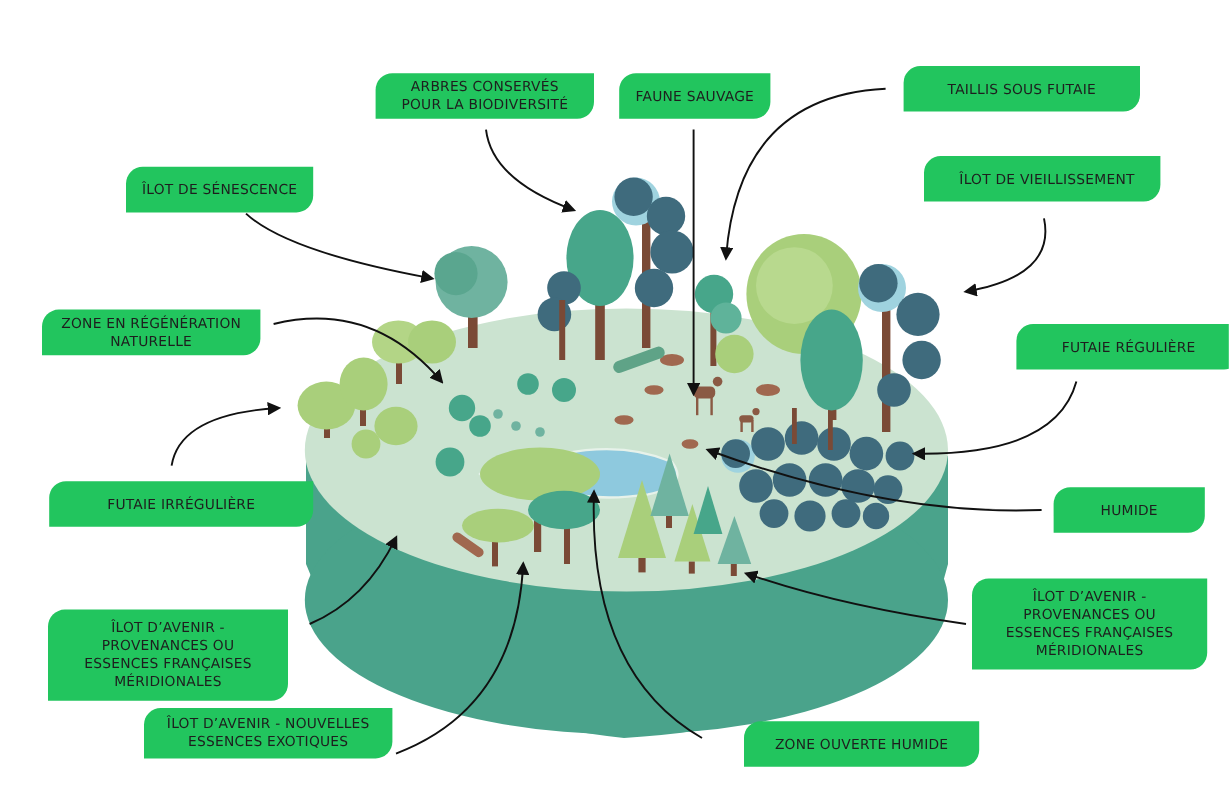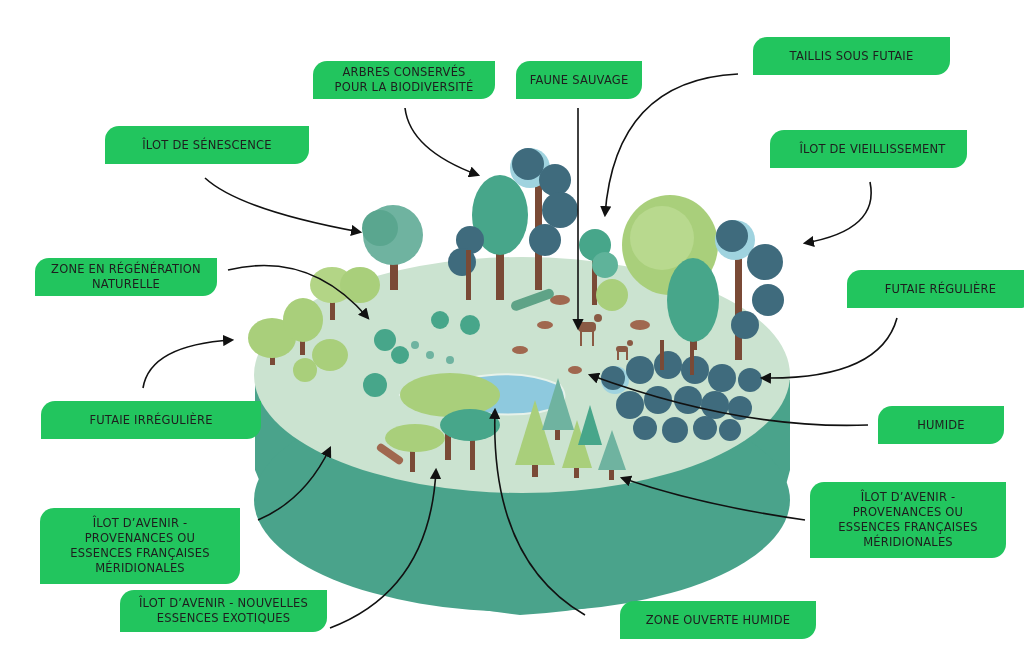--- a/index.html
+++ b/index.html
@@ -178,22 +178,22 @@
     <path d="M258,520 Q305,500 330,448"></path>
     <path d="M330,628 Q430,590 436,470"></path>
     <path d="M585,615 Q490,560 495,410"></path>
     <path d="M805,520 Q700,505 622,478"></path>
   </g>
 </svg>
 
 <div class="label" style="left:313px; top:61px; width:182px; height:38px;">ARBRES CONSERVÉS
 POUR LA BIODIVERSITÉ</div>
 <div class="label" style="left:516px; top:61px; width:126px; height:38px;">FAUNE SAUVAGE</div>
-<div class="label" style="left:753px; top:37px; width:197px; height:38px;">TAILLIS SOUS FUTAIE</div>
-<div class="label" style="left:105px; top:126px; width:204px; height:38px;">ÎLOT DE SÉNESCENCE</div>
+<div class="label" style="left:753px; top:55px; width:197px; height:38px;">TAILLIS SOUS FUTAIE</div>
+<div class="label" style="left:105px; top:139px; width:156px; height:38px;">ÎLOT DE SÉNESCENCE</div>
 <div class="label" style="left:770px; top:130px; width:197px; height:38px;padding-left:18px;">ÎLOT DE VIEILLISSEMENT</div>
 <div class="label" style="left:35px; top:258px; width:182px; height:38px;">ZONE EN RÉGÉNÉRATION
 NATURELLE</div>
 <div class="label" style="left:847px; top:270px; width:187px; height:38px;">FUTAIE RÉGULIÈRE</div>
 <div class="label" style="left:41px; top:401px; width:220px; height:38px;">FUTAIE IRRÉGULIÈRE</div>
 <div class="label" style="left:878px; top:406px; width:126px; height:38px;">HUMIDE</div>
 <div class="label" style="left:40px; top:508px; width:200px; height:76px;">ÎLOT D’AVENIR -
 PROVENANCES OU
 ESSENCES FRANÇAISES
 MÉRIDIONALES</div>

